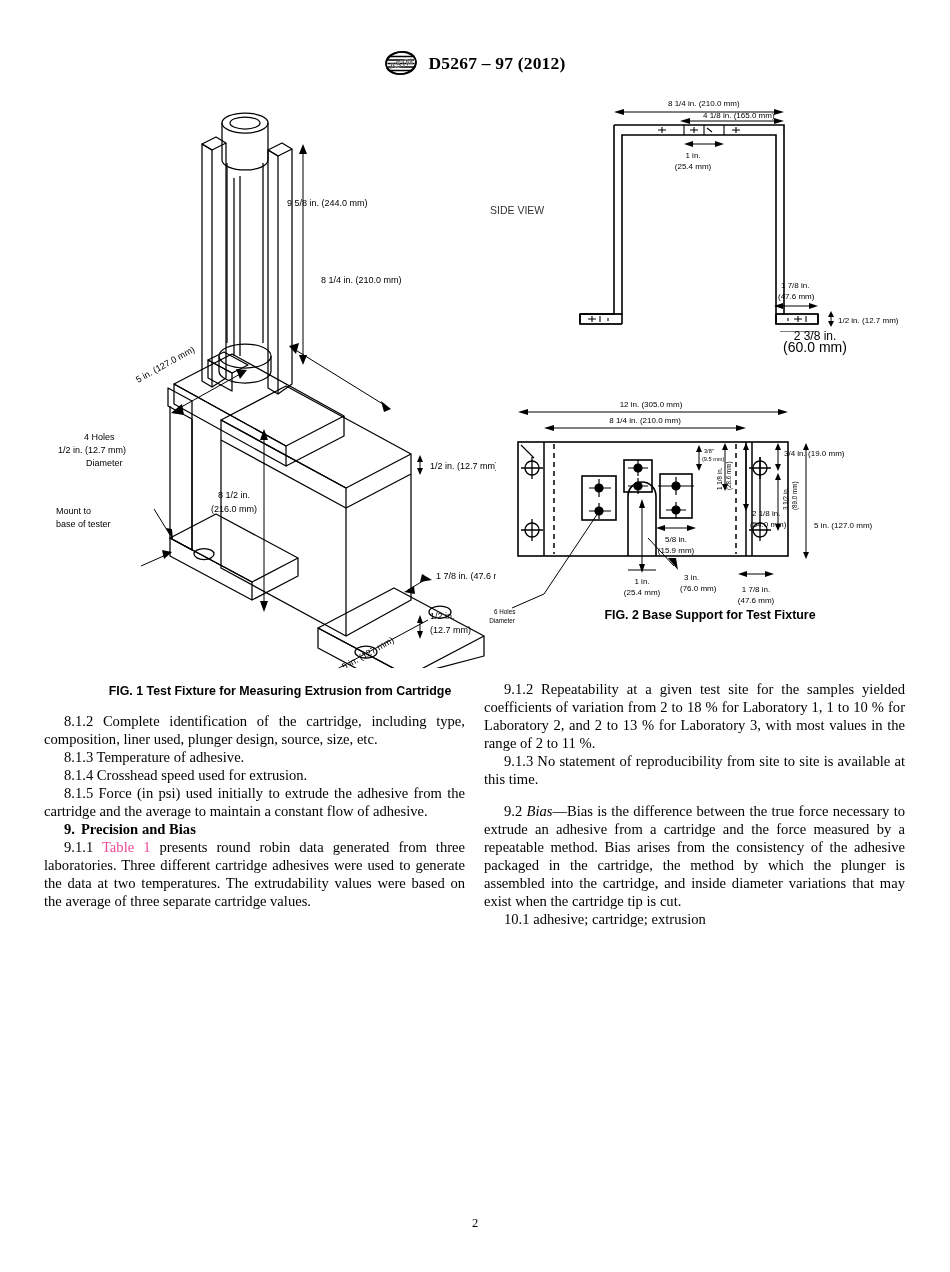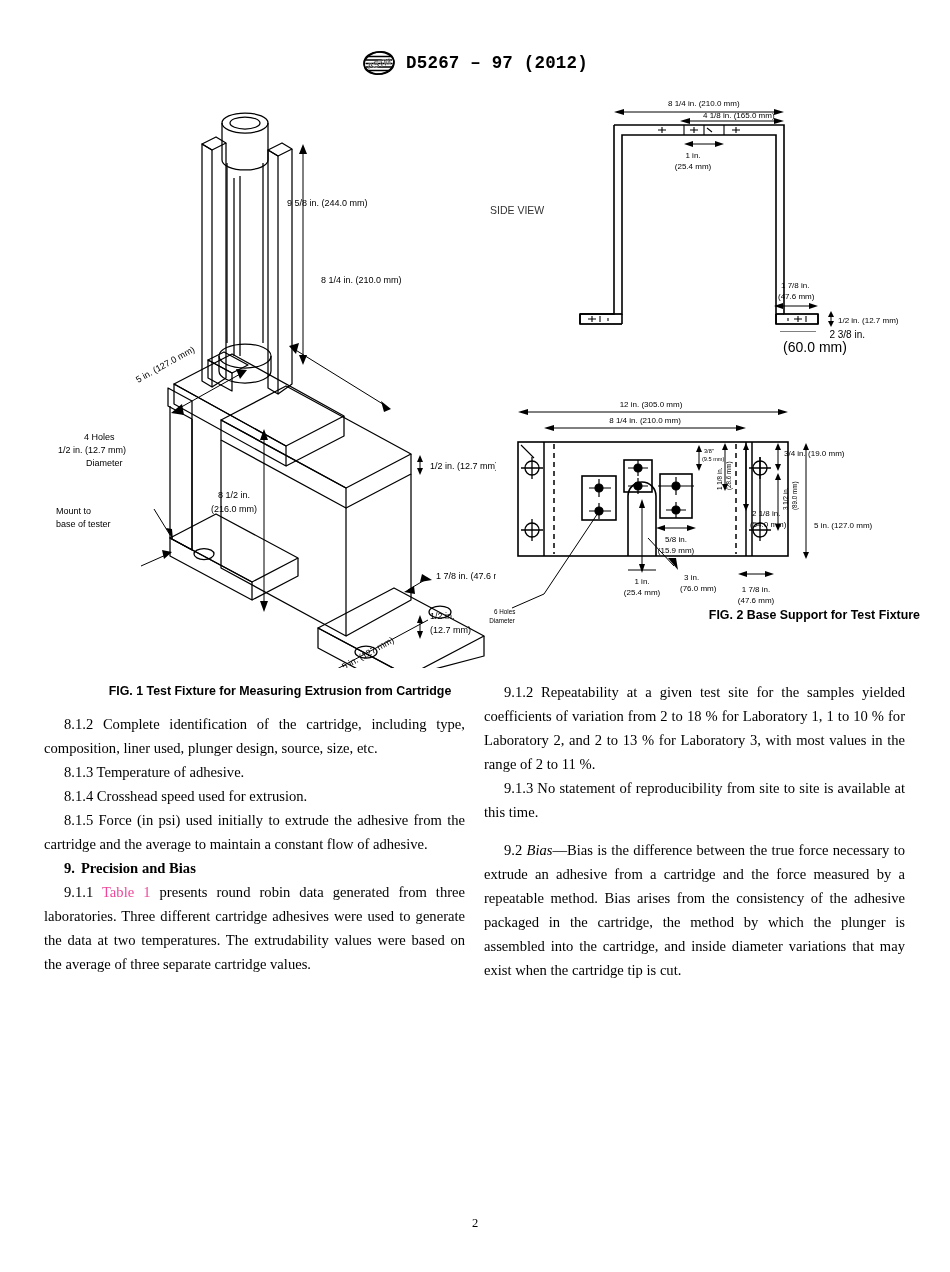--- a/index.html
+++ b/index.html
@@ -4,36 +4,36 @@
 <style>
   html,body{margin:0;padding:0;background:#fff;}
   body{width:950px;height:1272px;position:relative;
        font-family:"Liberation Serif",serif;color:#000;}
   .page{position:absolute;inset:0;width:950px;height:1272px;overflow:hidden;}
 
   
   .hdr{position:absolute;top:50px;left:0;width:950px;
        display:flex;align-items:center;justify-content:center;gap:10px;}
   .astm-logo{width:34px;height:26px;display:block;}
-  .hdr-title{font-family:Liberation Mono, monospace;font-weight:bold;
+  .hdr-title{font-family:Liberation Serif, serif;font-weight:bold;
              font-size:17.5px;letter-spacing:.2px;}
 
   
   .fig1{position:absolute;left:56px;top:88px;width:440px;height:590px;}
   .fig1 svg,.fig2a svg,.fig2b svg{display:block;}
   .fig2a{position:absolute;left:488px;top:92px;width:420px;height:240px;}
   .fig2b{position:absolute;left:488px;top:398px;width:430px;height:225px;}
 
   .figcap{font-family:"Liberation Sans",sans-serif;font-weight:bold;
           font-size:12.4px;text-align:center;}
   .cap1{position:absolute;left:40px;top:684px;width:480px;}
-  .cap2{position:absolute;left:500px;top:608px;width:420px;text-align:right;}
+  .cap2{position:absolute;left:500px;top:608px;width:420px;}
 
   
-  .col{position:absolute;width:421px;font-size:14.6px;line-height:24px;
+  .col{position:absolute;width:421px;font-size:14.6px;line-height:18px;
        text-align:justify;}
   .colL{left:44px;top:712px;}
   .colR{left:484px;top:680px;}
   .col p{margin:0;text-indent:20px;}
   .sec{font-weight:bold;margin-top:14px;margin-bottom:4px;text-indent:0;}
   .sec .num{margin-right:6px;}
   .it{font-style:italic;}
   .lnk{color:#ec4899;}
   .gap{height:14px;}
 
@@ -241,22 +241,22 @@
       <text class="dim8" x="180" y="14">8 1/4 in. (210.0 mm)</text>
       <text class="dim8" x="215" y="26">4 1/8 in. (165.0 mm)</text>
       <text class="dim8" x="205" y="66" text-anchor="middle">1 in.</text>
       <text class="dim8" x="205" y="77" text-anchor="middle">(25.4 mm)</text>
       <text class="dim8" x="293" y="196">1 7/8 in.</text>
       <text class="dim8" x="290" y="207">(47.6 mm)</text>
       <text class="dim8" x="350" y="231">1/2 in. (12.7 mm)</text>
     </svg>
   </div>
 
-  <div style="position:absolute;left:765px;top:329px;width:100px;text-align:right;
-              font-family:'Liberation Sans',sans-serif;font-size:10px;">2 3/8 in.</div>
+  <div style="position:absolute;left:765px;top:329px;width:100px;text-align:center;
+              font-family:'Liberation Sans',sans-serif;font-size:12px;">2 3/8 in.</div>
   <div style="position:absolute;left:765px;top:339px;width:100px;text-align:center;
               font-family:'Liberation Sans',sans-serif;font-size:14px;">(60.0 mm)</div>
 
   <div class="fig2b">
     <svg width="430" height="225" viewBox="0 0 430 225">
       <text class="viewlbl" x="-60" y="108">TOP VIEW</text>
 
       <g fill="none" stroke="#000" stroke-width="1.6">
         <rect x="30" y="44" width="270" height="114"></rect>
       </g>
@@ -408,17 +408,18 @@
 
   <div class="col colR">
     <p>9.1.2  Repeatability at a given test site for the samples yielded coefficients of variation from 2 to 18 % for Laboratory 1, 1 to 10 % for Laboratory 2, and 2 to 13 % for Laboratory 3, with most values in the range of 2 to 11 %.</p>
     <p>9.1.3  No statement of reproducibility from site to site is available at this time.</p>
     <div class="gap"></div>
     <p>
       <span>9.2</span>
       <span class="it">Bias</span><span>—Bias is the difference between the true force necessary to extrude an adhesive from a cartridge and the force measured by a repeatable method. Bias arises from the consistency of the adhesive packaged in the cartridge, the method by which the plunger is assembled into the cartridge, and inside diameter variations that may exist when the cartridge tip is cut.</span>
     </p>
 
+    <p>10.1  adhesive; cartridge; extrusion</p>
   </div>
 
   <div class="pgno">2</div>
 
 </div>
 
 </body></html>

